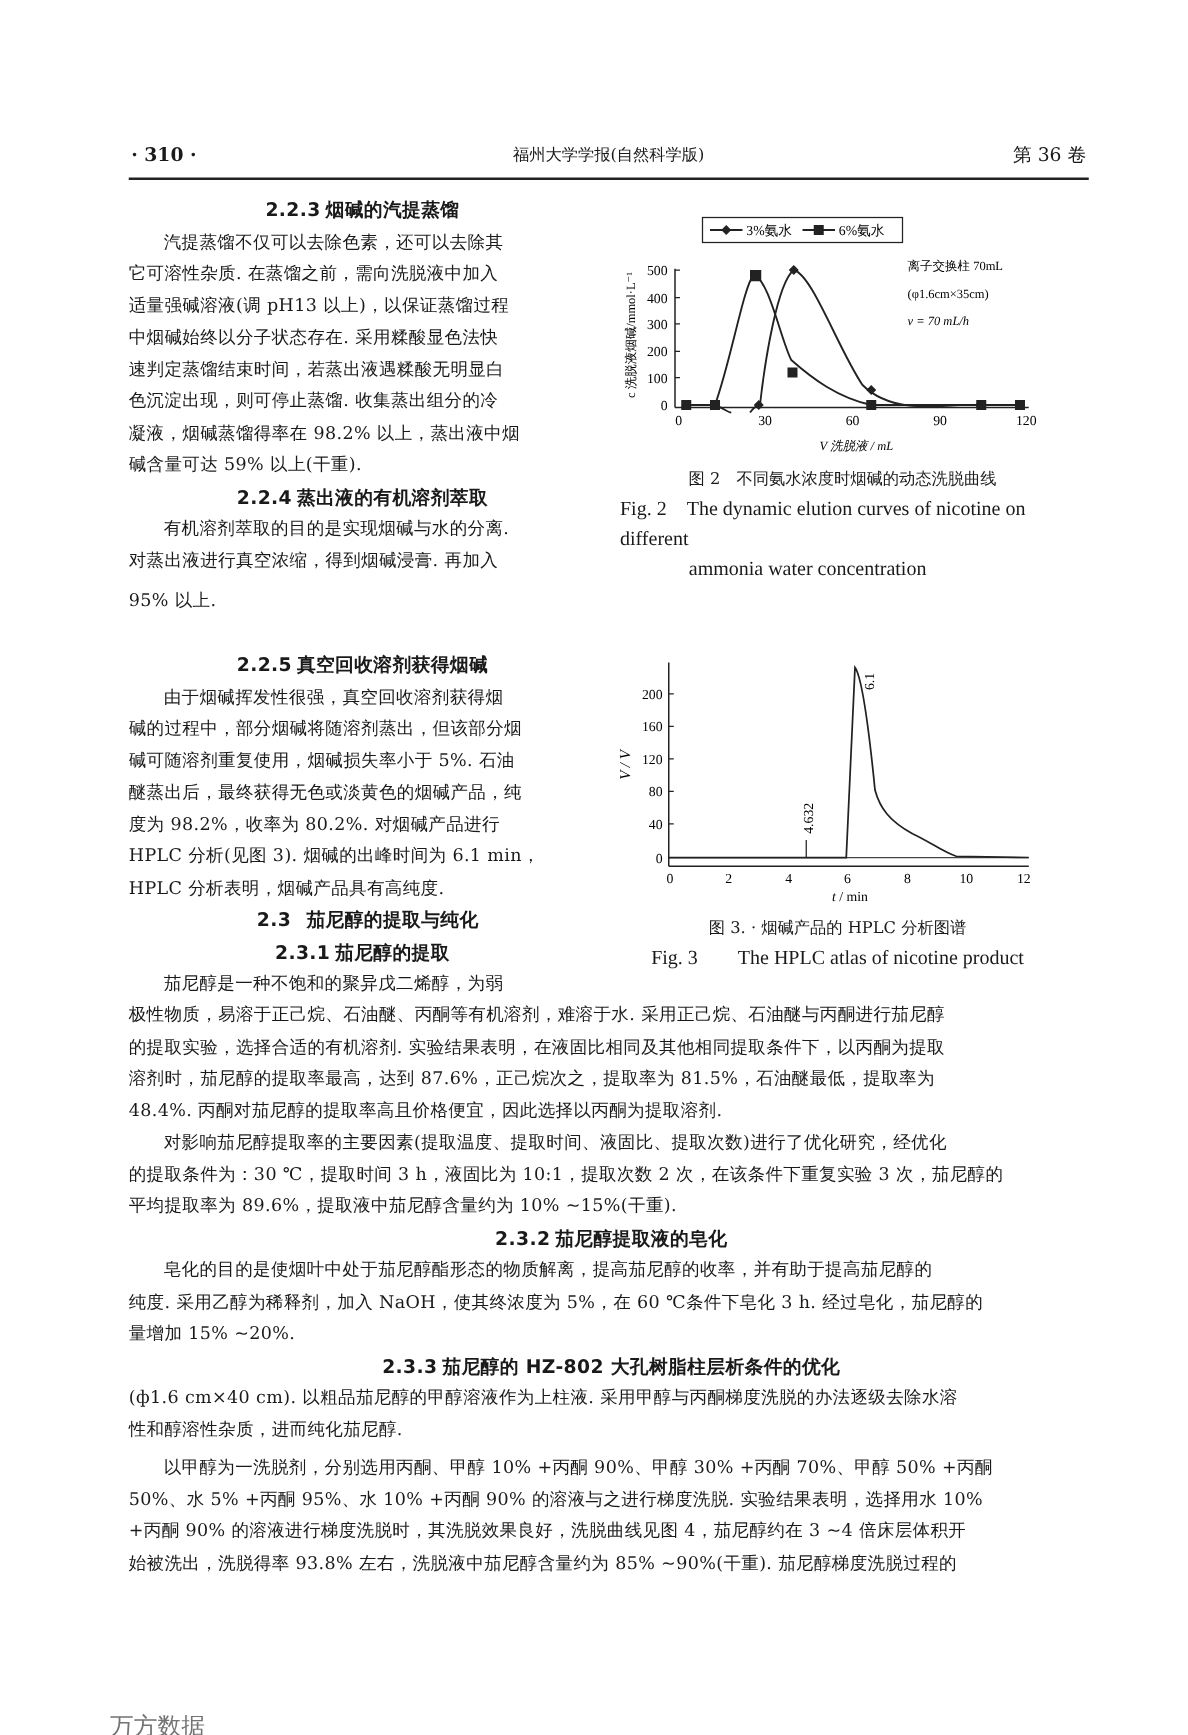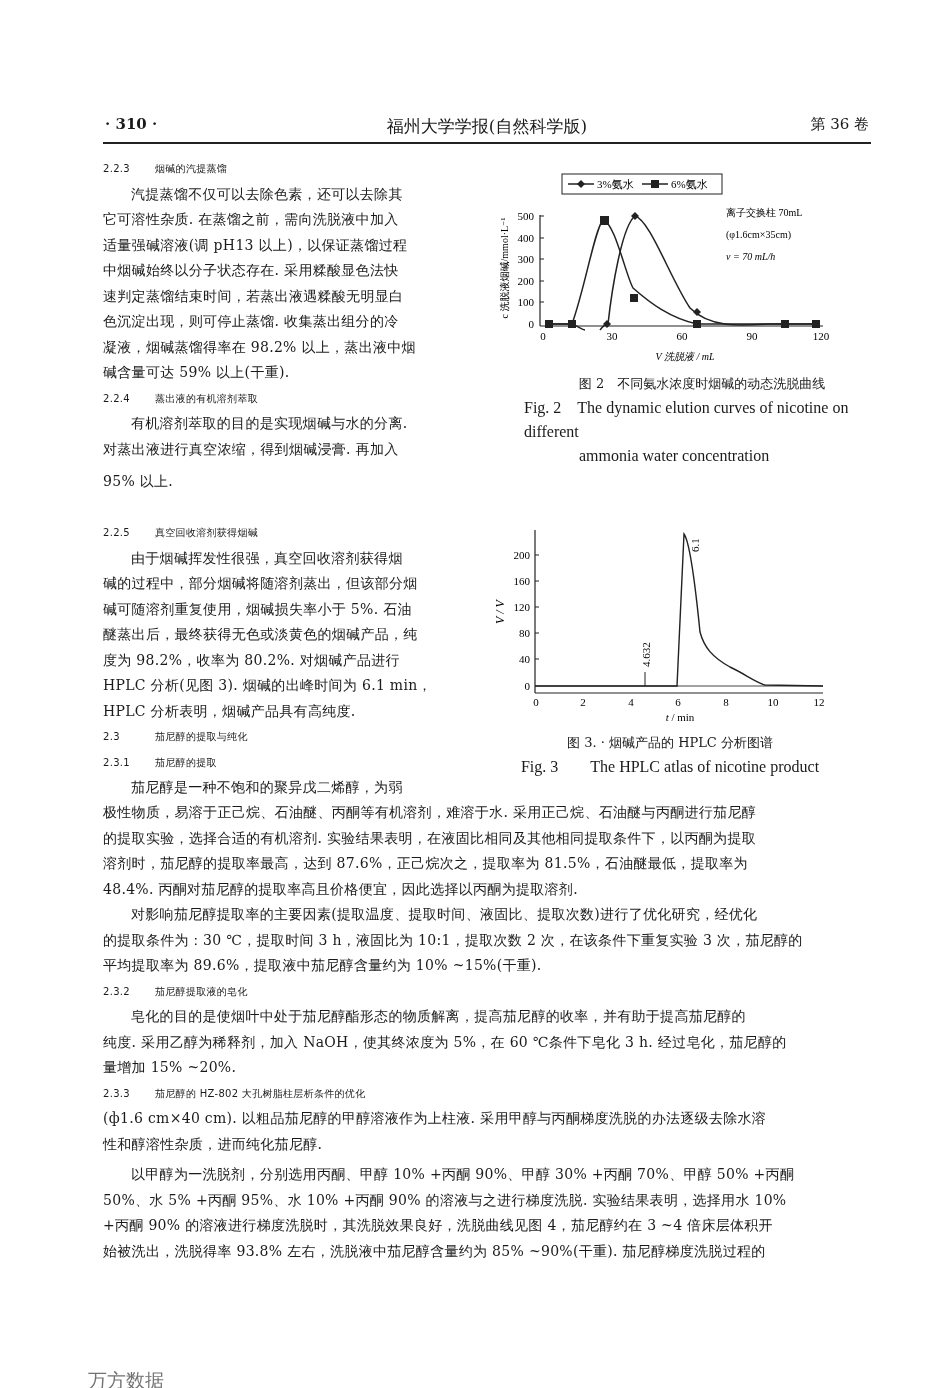--- a/index.html
+++ b/index.html
@@ -1,25 +1,25 @@
 <!DOCTYPE html>
 <html><head>
 <meta charset="utf-8">
 <style>
   * { box-sizing: border-box; margin: 0; padding: 0; }
   html, body { width: 950px; height: 1388px; background: #ffffff; overflow: hidden; }
   body { position: relative; font-family: "DejaVu Serif", "Liberation Serif", serif; color: #1a1a1a; }
 
   .header { position: absolute; left: 103px; top: 112px; width: 768px; height: 32px; border-bottom: 2px solid #222; }
   .header .pg { position: absolute; left: 2px; top: 3px; font-size: 15px; font-weight: bold; }
-  .header .jt { position: absolute; left: 0; right: 0; top: 3px; text-align: center; font-size: 17px; }
+  .header .jt { position: absolute; left: 0; right: 0; top: 3px; text-align: center; font-size: 13px; }
   .header .vol { position: absolute; right: 2px; top: 3px; font-size: 15px; }
 
   .blk { position: absolute; font-size: 14px; line-height: 25.5px; letter-spacing: 0.3px; }
-  .h { font-weight: normal; font-family: "DejaVu Sans", "Liberation Sans", sans-serif; font-size: 10px; }
+  .h { font-weight: bold; font-family: "DejaVu Sans", "Liberation Sans", sans-serif; font-size: 15px; text-align: center; }
   .h .num { display: inline-block; width: 52px; }
   .p { text-indent: 28px; }
   .np { text-indent: 0; }
   .left { left: 103px; width: 370px; }
   .full { left: 103px; width: 768px; }
 
   .fig { position: absolute; }
   .fig svg text { font-family: "Liberation Serif", "DejaVu Serif", serif; }
   .cap { position: absolute; text-align: center; font-size: 13px; line-height: 24px; }
   .capen { font-family: "Liberation Serif", serif; font-size: 16px; }
@@ -163,21 +163,21 @@
       <path d="M207 140 L211 144 L207 148 L203 144 Z"></path>
       <path d="M294 152 L298 156 L294 160 L290 156 Z"></path>
     </g>
     <g font-size="10">
       <text x="236" y="48">离子交换柱 70mL</text>
       <text x="236" y="70">(φ1.6cm×35cm)</text>
       <text x="236" y="92" font-style="italic">v = 70 mL/h</text>
     </g>
   </svg>
 </div>
-<div class="cap" style="left:512px; top:372px; width:380px;">
+<div class="cap" style="left:484px; top:372px; width:380px;">
   <div>图 2　不同氨水浓度时烟碱的动态洗脱曲线</div>
   <div class="capen" style="text-align:left; padding-left:12px;">Fig. 2　The dynamic elution curves of nicotine on different</div>
   <div class="capen" style="text-align:left; padding-left:67px;">ammonia water concentration</div>
 </div>
 
 <div class="fig" style="left:490px; top:522px; width:360px; height:205px;">
   <svg width="360" height="205" viewBox="0 0 360 205">
 
     <line x1="45" y1="8" x2="45" y2="171" stroke="#222" stroke-width="1.2"></line>
     <line x1="45" y1="171" x2="333" y2="171" stroke="#222" stroke-width="1.2"></line>

